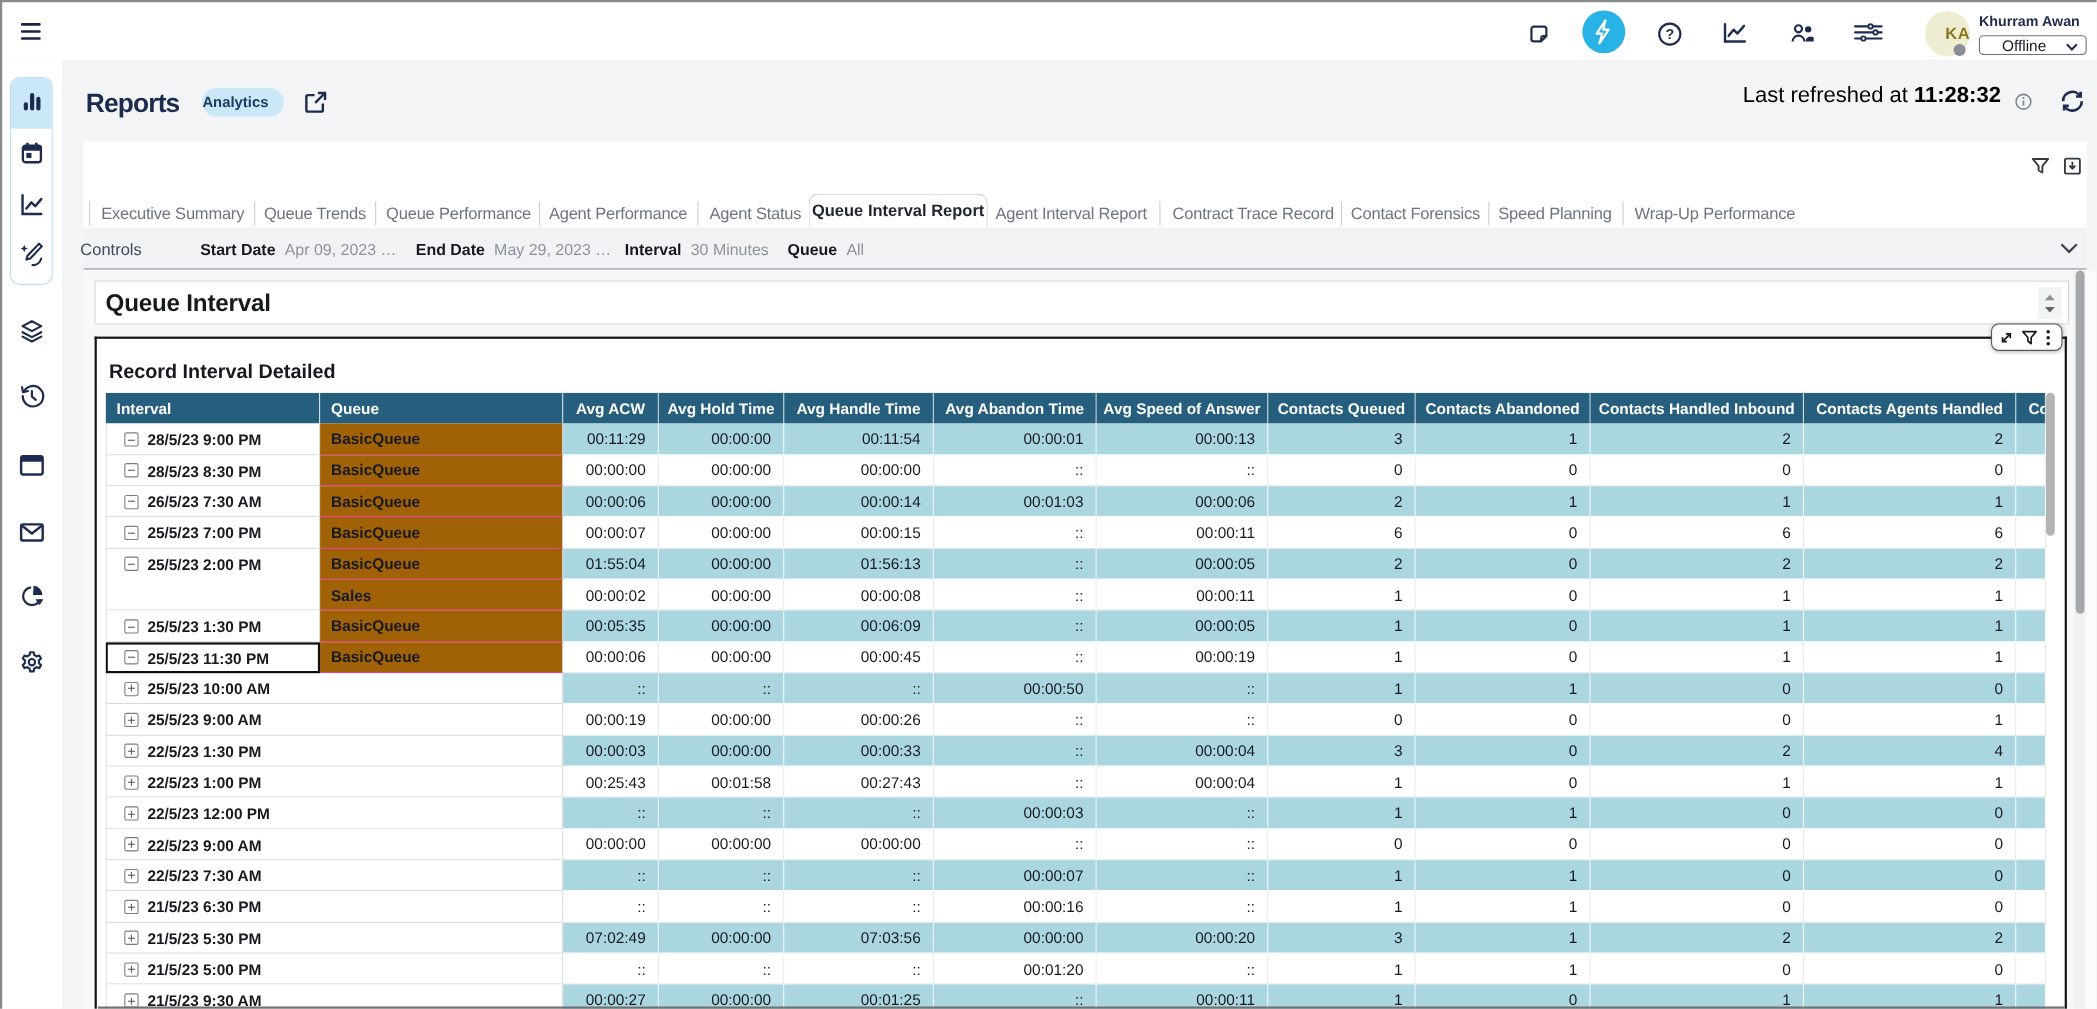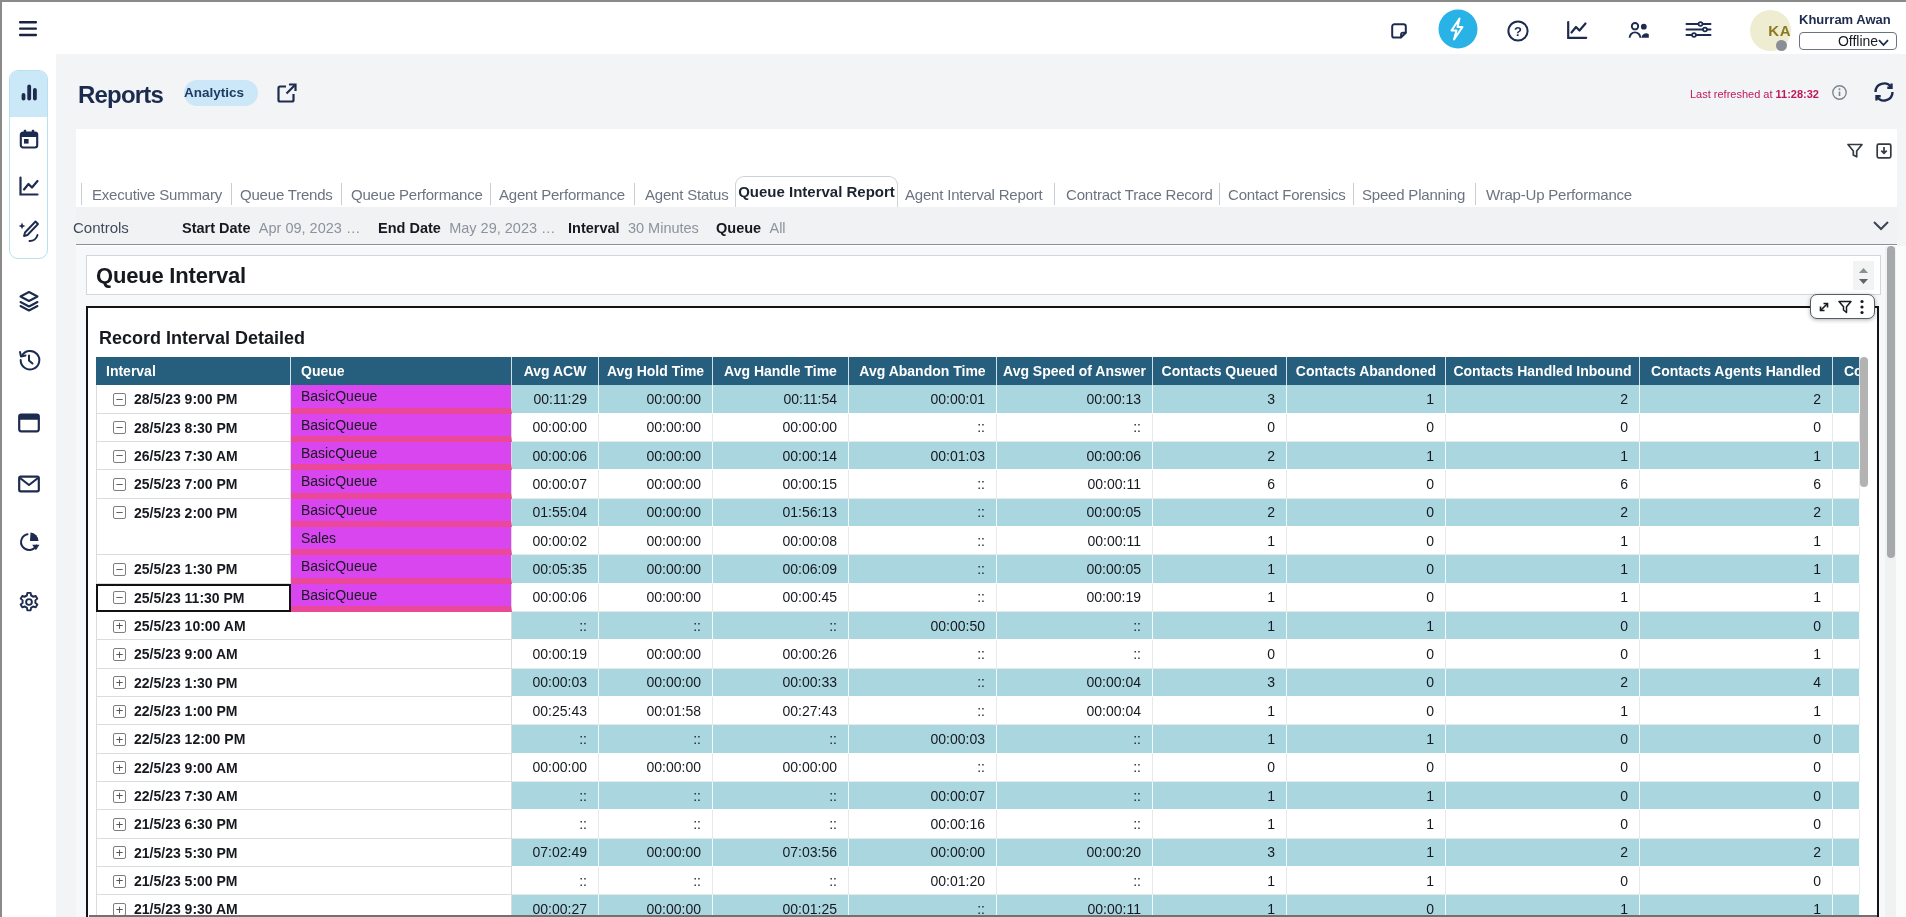--- a/index.html
+++ b/index.html
@@ -10,21 +10,21 @@
 #topbar { left:2px; top:2px; width:1904px; height:52px; background:#fff; z-index:30;}
 #sidebar { left:2px; top:54px; width:54px; height:863px; background:#fff; z-index:30;}
 #main { left:56px; top:54px; width:1850px; height:863px; background:#f3f4f6; }
 
 #sgroup { left:7px; top:16px; width:39px; height:189px; border:1.5px solid #b9dff1; border-radius:9px; background:#fff;}
 #sactive { left:8px; top:17px; width:37px; height:46px; background:#cbe8f9; border-radius:8px 8px 0 0;}
 .sic { position:absolute; left:27px; transform:translate(-50%,-50%); }
 
 #h-title { left:78px; top:81px; font-size:24px; font-weight:bold; color:#1b2b4e; letter-spacing:-0.8px;}
 #chip { left:184px; top:80px; width:74px; height:26px; background:#cbe7f8; border-radius:13px; color:#1f3b63; font-size:13.5px; font-weight:bold; line-height:26px;}
-#lastref { top:88px; right:87px; font-size:11px; color:#be185d; }
+#lastref { top:76px; right:87px; font-size:20px; color:#000000; }
 #lastref b { font-weight:bold; }
 
 #card { left:76px; top:129px; width:1821px; height:788px; background:#fff; }
 
 .tab { position:absolute; top:186px; font-size:15px; letter-spacing:-0.2px; color:#6b7480; white-space:nowrap; }
 .tsep { position:absolute; top:183px; width:1px; height:22px; background:#c9cdd1; }
 #activetab { left:735px; top:176px; width:163px; height:31px; background:#fff; border:1px solid #cfd3d7; border-bottom:none; border-radius:9px 9px 0 0; font-size:15px; font-weight:bold; color:#1d2430; text-align:center; line-height:30px; z-index:5;}
 
 #controls { left:76px; top:207px; width:1821px; height:38px; background:#f1f2f3; border-bottom:1px solid #87919c; }
 .cl { position:absolute; top:219px; font-size:15px; white-space:nowrap;}
@@ -44,21 +44,21 @@
 #ithumb { left:1860px; top:357px; width:8px; height:130px; background:#b3b3b3; border-radius:4px; z-index:6;}
 #hscroll { left:89px; top:915px; width:1788px; height:2px; background:#717171; z-index:6;}
 
 #qtoolbar { left:1810px; top:294px; width:65px; height:25px; background:#fff; border:1.5px solid #545c64; border-radius:7px; box-shadow:0 1px 4px rgba(0,0,0,.3); z-index:10; }
 
 table { border-collapse:separate; border-spacing:0; table-layout:fixed; width:1764px; font-size:14px; color:#16191f;}
 th { height:28px; background:#265e7d; color:#fff; font-size:14px; font-weight:bold; padding:0; border-right:1px solid rgba(255,255,255,.8); overflow:hidden; white-space:nowrap;}
 th.l { text-align:left; padding-left:10px; }
 tr { height:28.34px; } td { height:auto; padding:0; overflow:hidden; white-space:nowrap;}
 td.ci { background:#fff; border-left:1px solid #d8dcdc; border-right:1px solid #d8dcdc; border-bottom:1px solid #d8dcdc; padding-left:16px; vertical-align:middle;}
-td.cq { background:#d946ef; border-right:1px solid #d8dcdc; border-bottom:6px solid #ec4899; padding-left:10px; font-weight:normal; vertical-align:middle;}
+td.cq { background:#a16207; border-right:1px solid #d8dcdc; border-bottom:1px solid #ec4899; padding-left:10px; font-weight:bold; vertical-align:middle;}
 td.n { text-align:right; padding-right:11px; vertical-align:middle;}
 tr.b td.n { background:#aad6e0; border-right:1px solid rgba(255,255,255,.85); border-bottom:1px solid #fff;}
 tr.w td.n { background:#fff; border-right:1px solid #e7eaea; border-bottom:1px solid #e7eaea;}
 td.ci.sel { outline:2px solid #111; outline-offset:-2px; }
 td.ci.top { vertical-align:top; padding-top:5px; }
 .ebox { display:inline-block; width:13px; height:13px; border:1.5px solid #7e7e7e; border-radius:2px; vertical-align:middle; position:relative; margin-right:8px; background:#fff;}
 .eic { position:absolute; left:50%; top:50%; transform:translate(-50%,-52%); font-size:13px; color:#555; line-height:1; font-weight:normal;}
 .dt { font-weight:bold; vertical-align:middle; }
 svg { position:absolute; overflow:visible; }
 </style>
@@ -118,21 +118,21 @@
     <g fill="#fff">
         <circle cx="14.5" cy="3" r="1.1"></circle>
         <circle cx="19" cy="8.5" r="1.1"></circle>
         <circle cx="8" cy="14" r="1.1"></circle>
       </g>
   </svg>
 
   <div class="abs" style="left:1748px; top:8px; width:41px; height:41px; border-radius:50%; background:#eeedd2; text-align:right; line-height:41px; font-size:15px; font-weight:bold; color:#8a7a1f; letter-spacing:0.5px;">KA</div>
   <div class="abs" style="left:1774px; top:38px; width:11px; height:11px; border-radius:50%; background:#8a8e96;"></div>
   <div class="abs" style="left:1797px; top:10px; font-size:13px; font-weight:bold; color:#1d2b4f;">Khurram Awan</div>
-  <div class="abs" style="left:1797px; top:30px; width:98px; height:18px; background:#fff; border:1px solid #6b7280; border-radius:4px; font-size:14px; color:#16191f; line-height:17px; padding-left:20px;text-align:center;">Offline
+  <div class="abs" style="left:1797px; top:30px; width:98px; height:18px; background:#fff; border:1px solid #6b7280; border-radius:4px; font-size:14px; color:#16191f; line-height:17px; padding-left:20px;">Offline
     <svg style="right:7px; top:6px; left:auto;" width="11" height="8" viewBox="0 0 11 8">
         <path d="M1 1.2l4.5 4.8 4.5-4.8" fill="none" stroke="#1d2b4f" stroke-width="1.8"></path>
       </svg>
   </div>
 </div>
 <div class="abs" id="sidebar">
   <div class="abs" id="sgroup"></div>
   <div class="abs" id="sactive"></div>
 
   <svg class="sic" style="top:38px;" width="22" height="22" viewBox="0 0 22 22">

